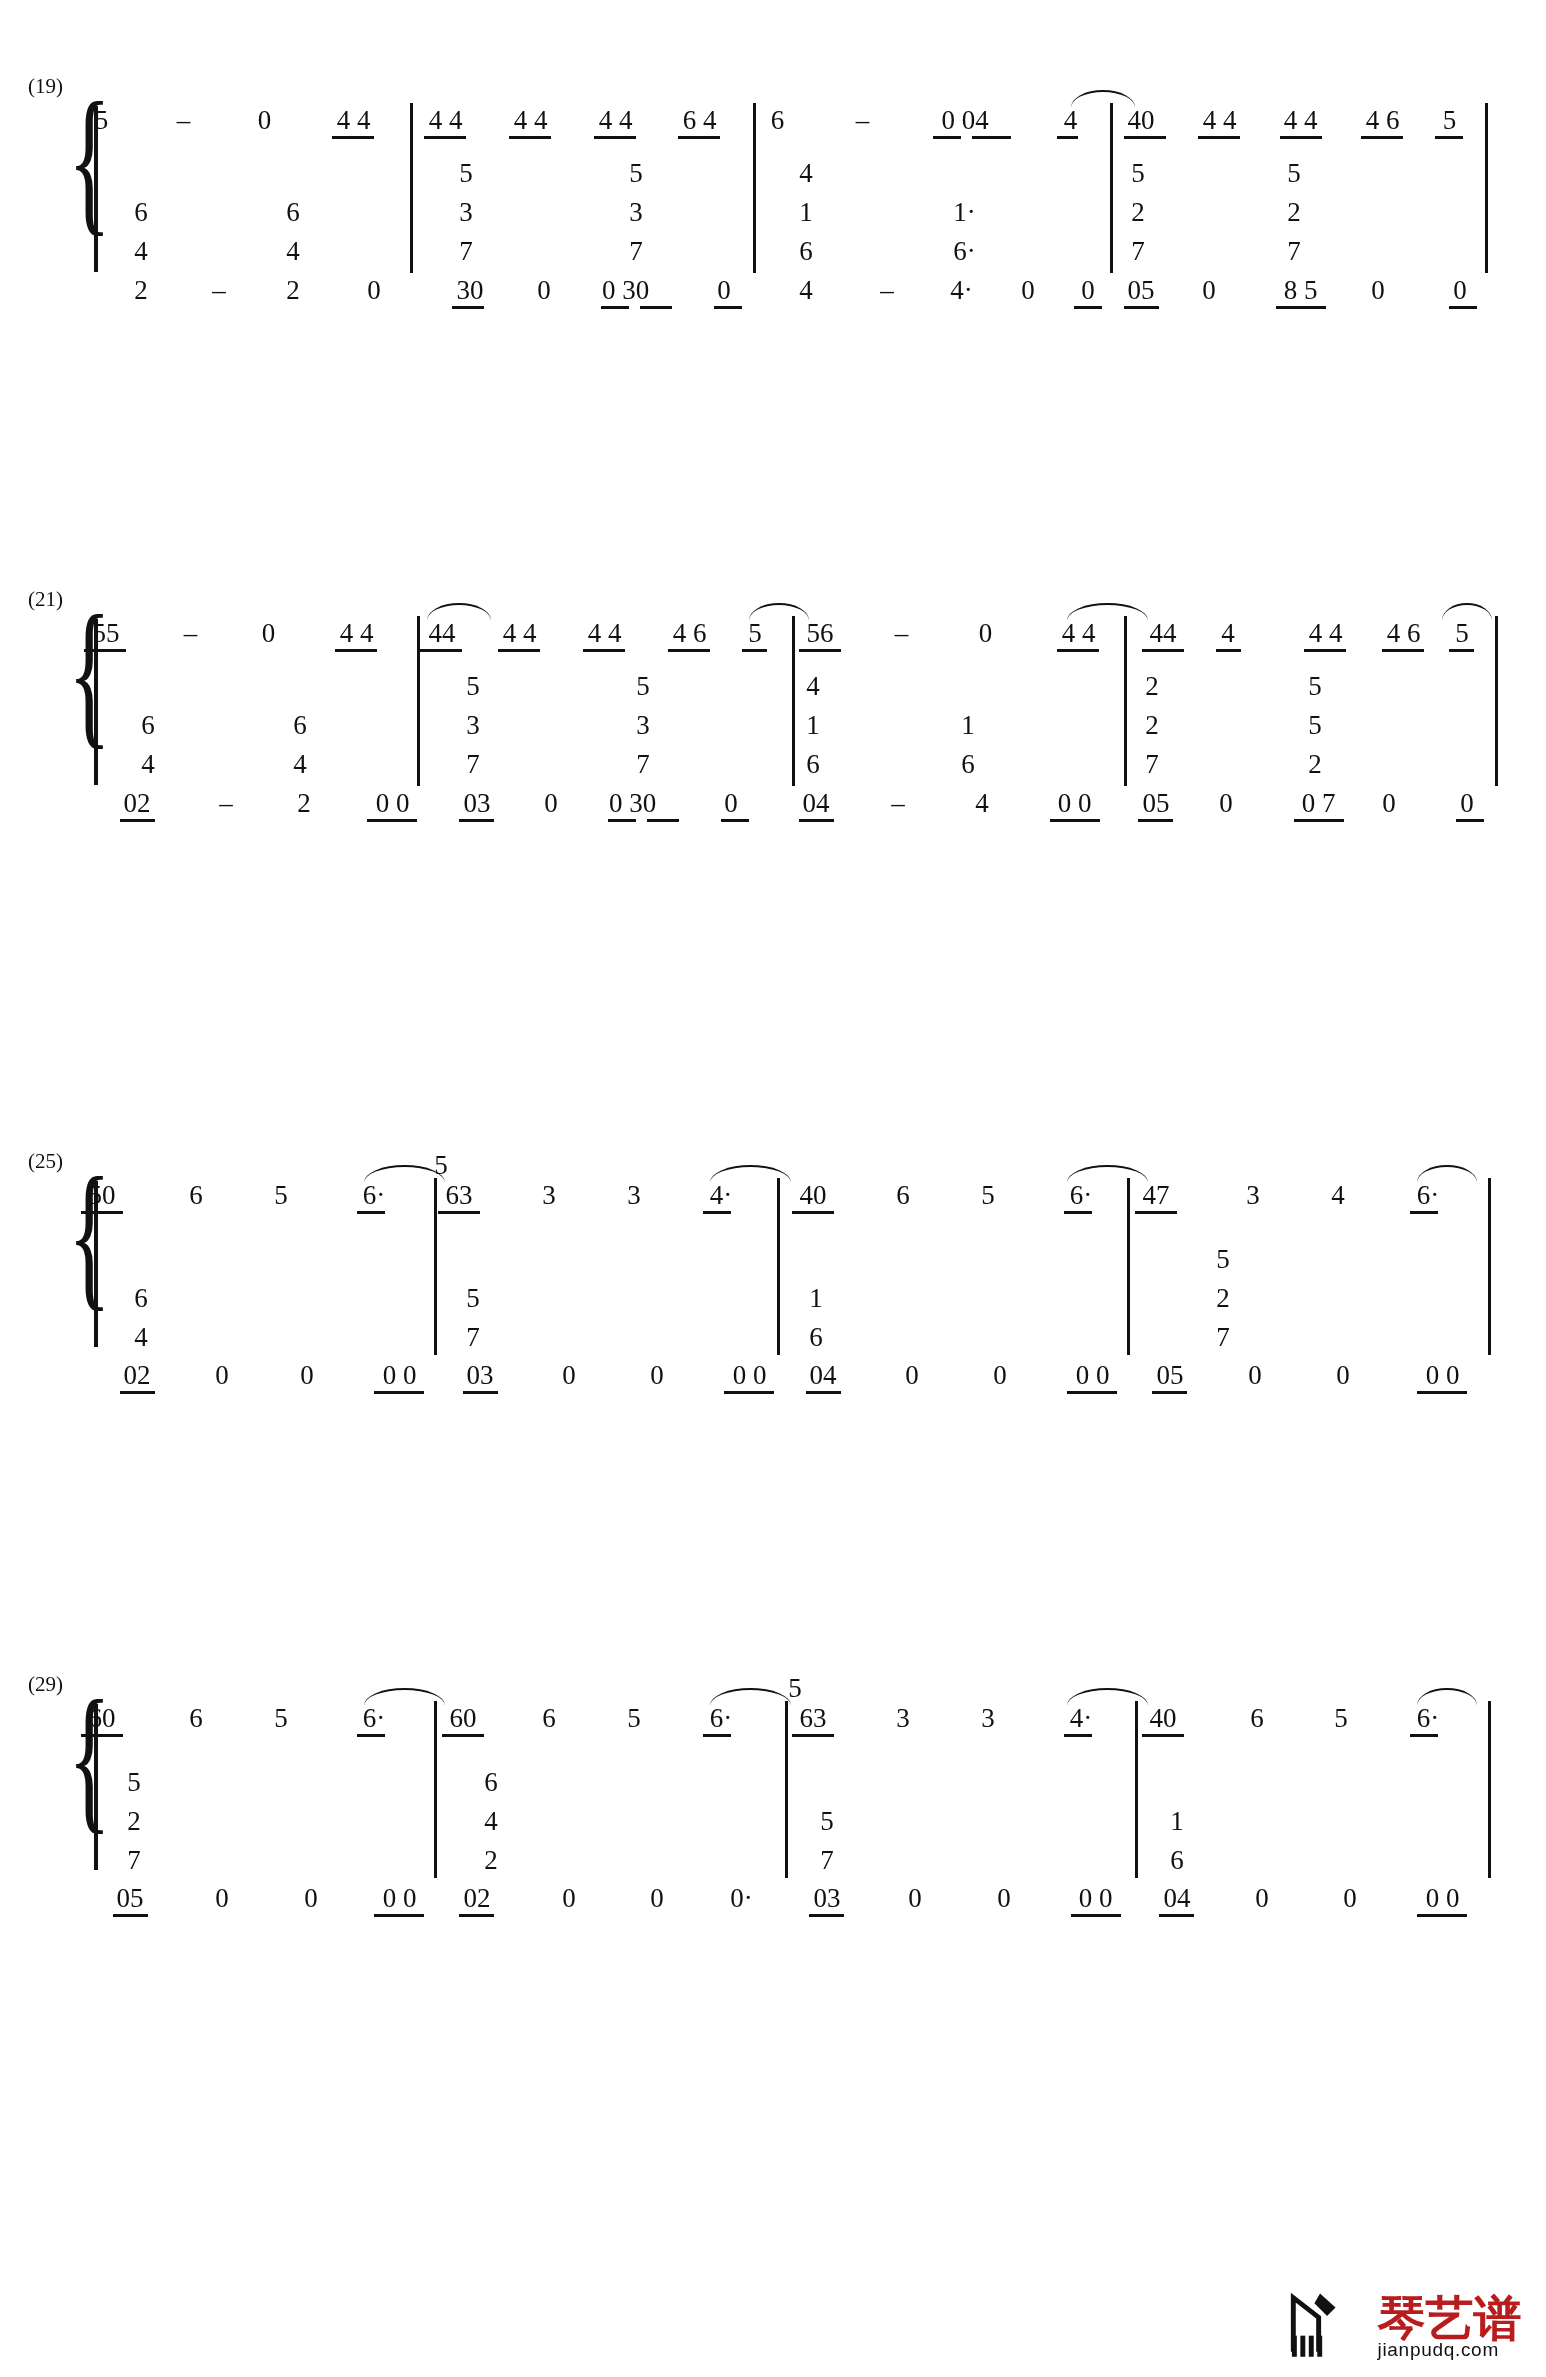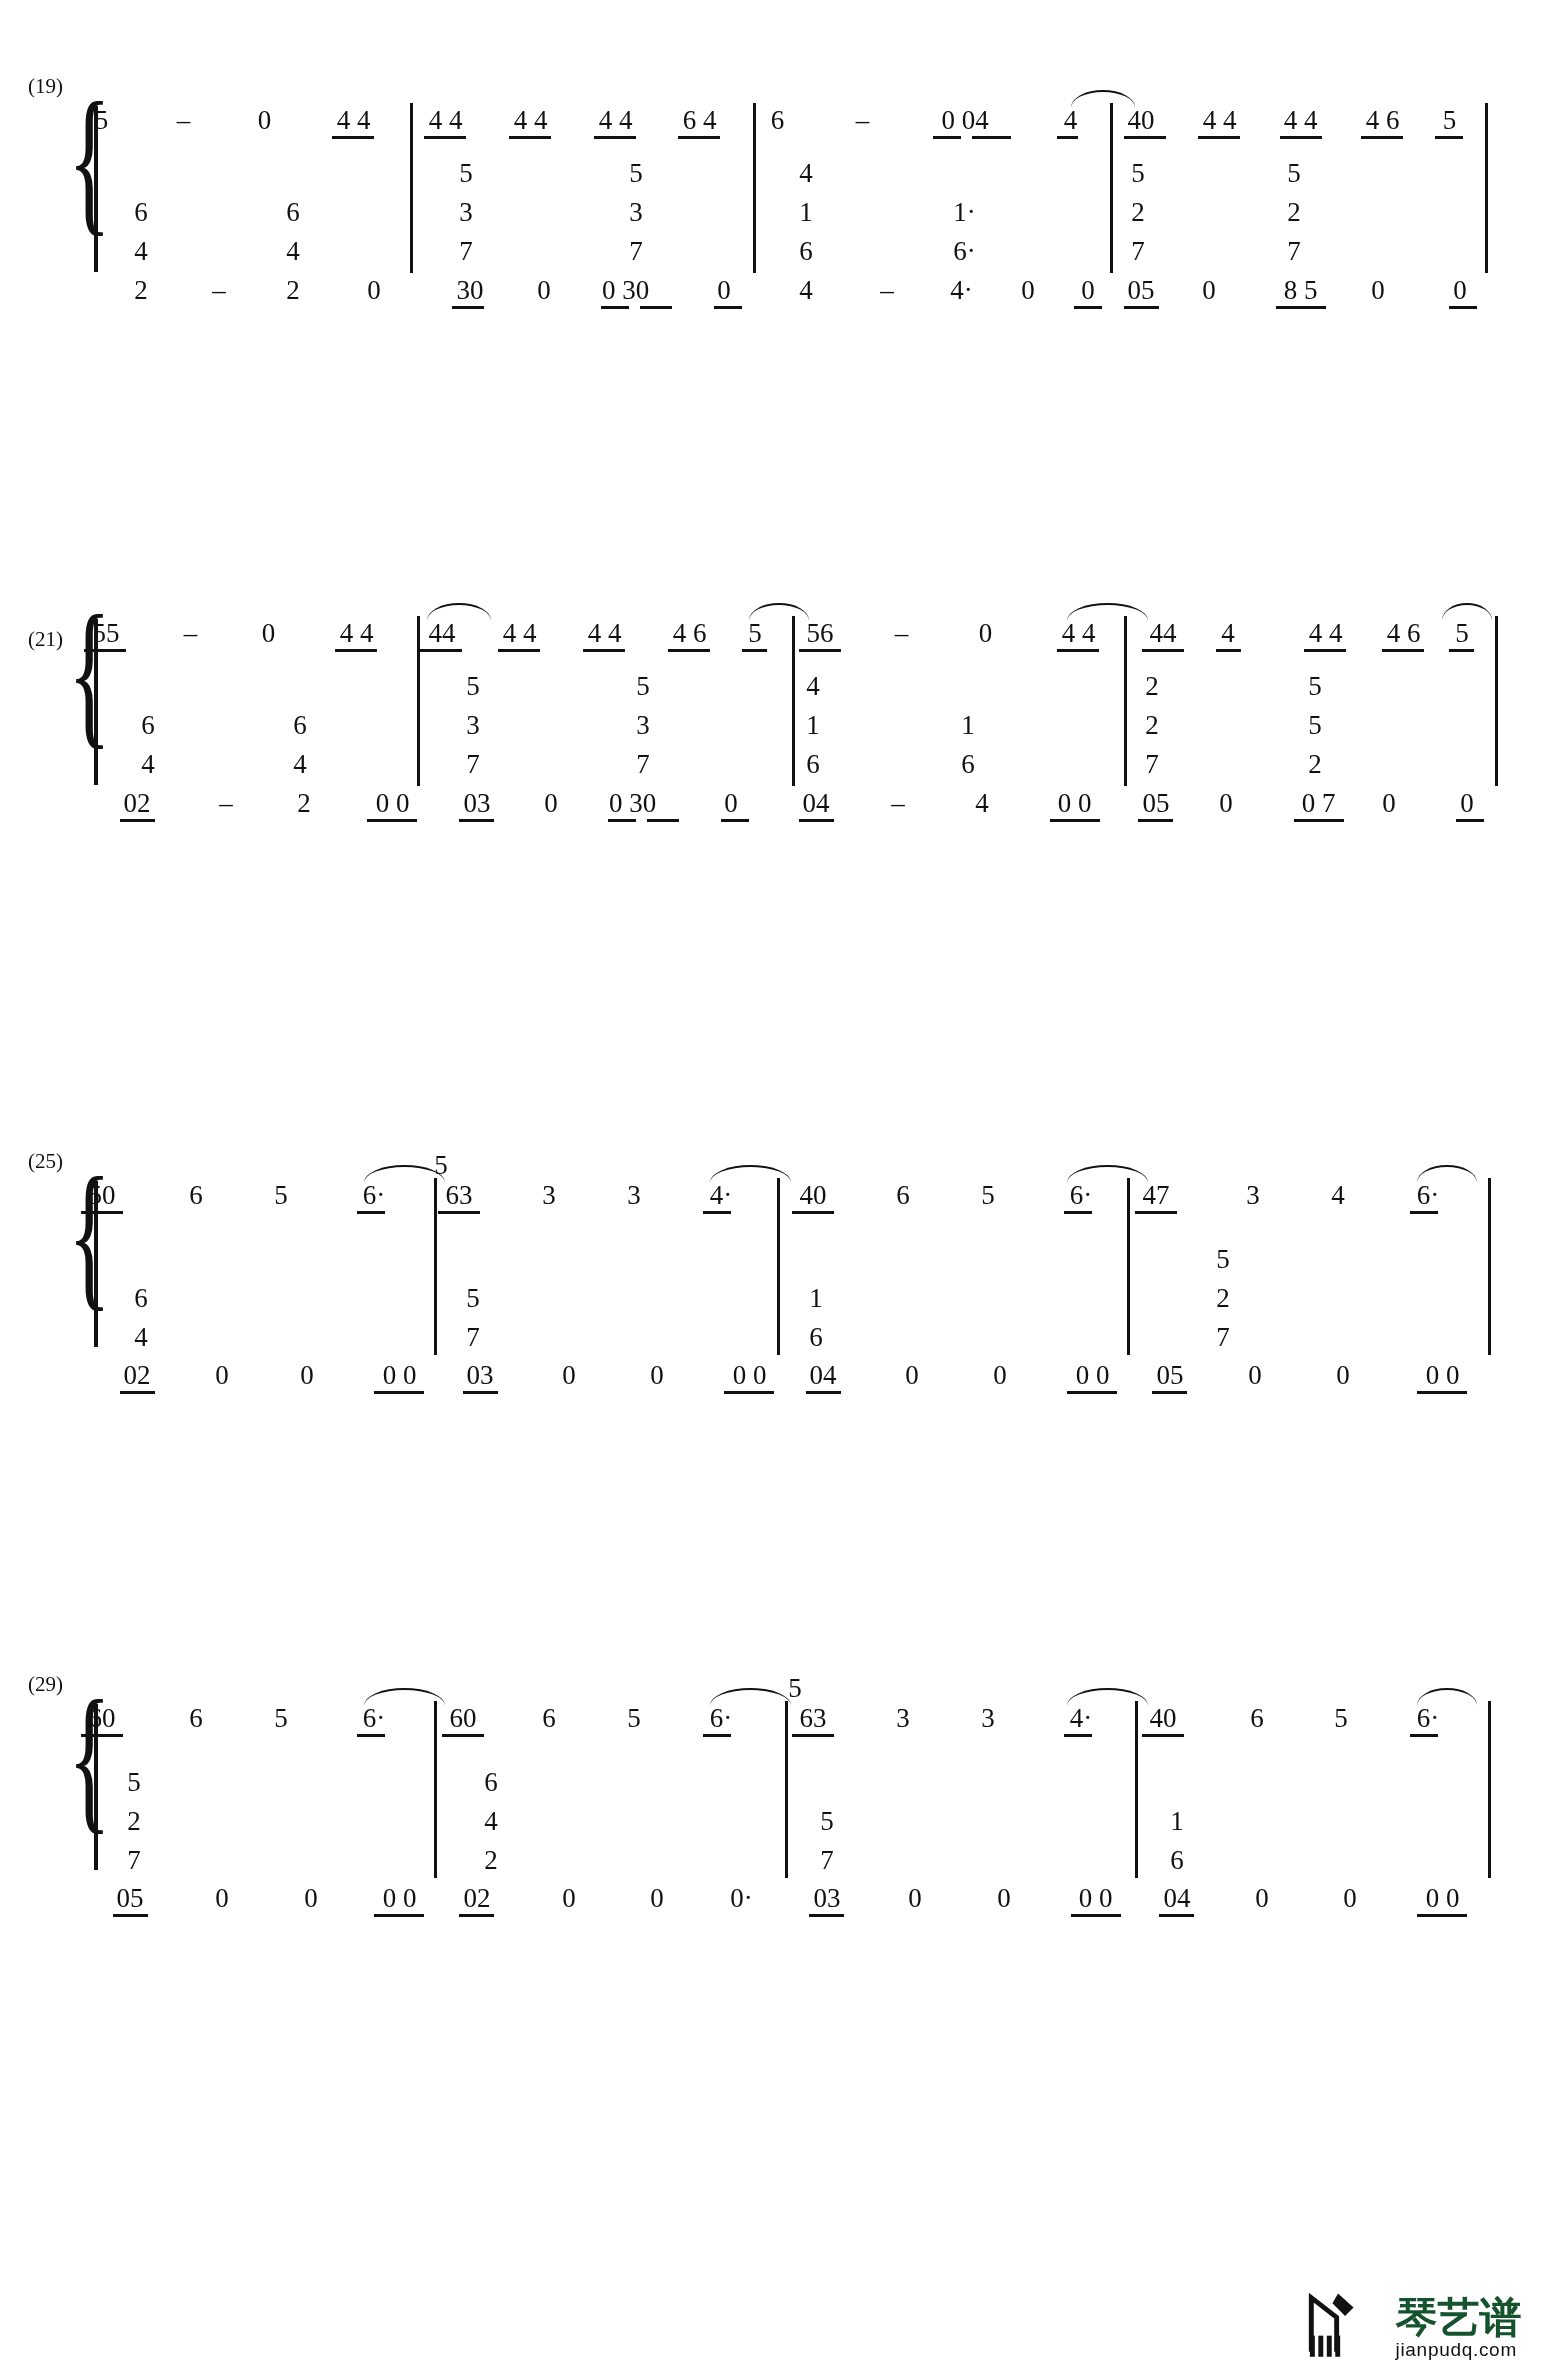--- a/index.html
+++ b/index.html
@@ -76,21 +76,21 @@
   
   .logo{
     position:absolute;
     right:25.5px;bottom:15.6px;
     display:flex;align-items:flex-end;gap:7px;
   }
   .logo-mark{
     position:relative;width:85px;height:76px;
   }
   .logo-text-cn{
-    font-size:42px;font-weight:bold;color:#14532d;
+    font-size:48px;font-weight:bold;color:#b91c1c;
     font-family:"Liberation Serif", serif;line-height:41px;
   }
   .logo-text-en{
     font-size:19px;color:#111;letter-spacing:0.7px;
     font-family:"Liberation Sans", sans-serif;
   }
   .logo-col{display:flex;flex-direction:column;align-items:flex-start;}
 </style>
 </head>
 <body>
@@ -195,21 +195,21 @@
       <div class="beam" style="left:1407px;top:30px;width:28px;"></div>
     </div>
 
     <div class="barline" style="left:368px;top:3.5px;height:170px;"></div>
     <div class="barline" style="left:711px;top:3.5px;height:170px;"></div>
     <div class="barline" style="left:1068px;top:3.5px;height:170px;"></div>
     <div class="barline" style="left:1443px;top:3.5px;height:170px;"></div>
   </div>
 
   <div class="system" style="top:612px;">
-    <div class="sys-num" style="left:-14px;top:-25px;margin-top:40px;">(21)</div>
+    <div class="sys-num" style="left:-14px;top:-25px;">(21)</div>
     <div class="brace" style="top:-21px;">{</div>
     <div class="barline-left" style="top:7px;height:166px;"></div>
 
     <div class="row" style="top:7px;">
       <div class="cell" style="left:39px;width:50px;">55</div>
       <div class="cell" style="left:131px;width:35px;">–</div>
       <div class="cell" style="left:209px;width:35px;">0</div>
       <div class="cell" style="left:286px;width:57px;">4 4</div>
       <div class="cell" style="left:375px;width:50px;">44</div>
       <div class="cell" style="left:449px;width:57px;">4 4</div>

